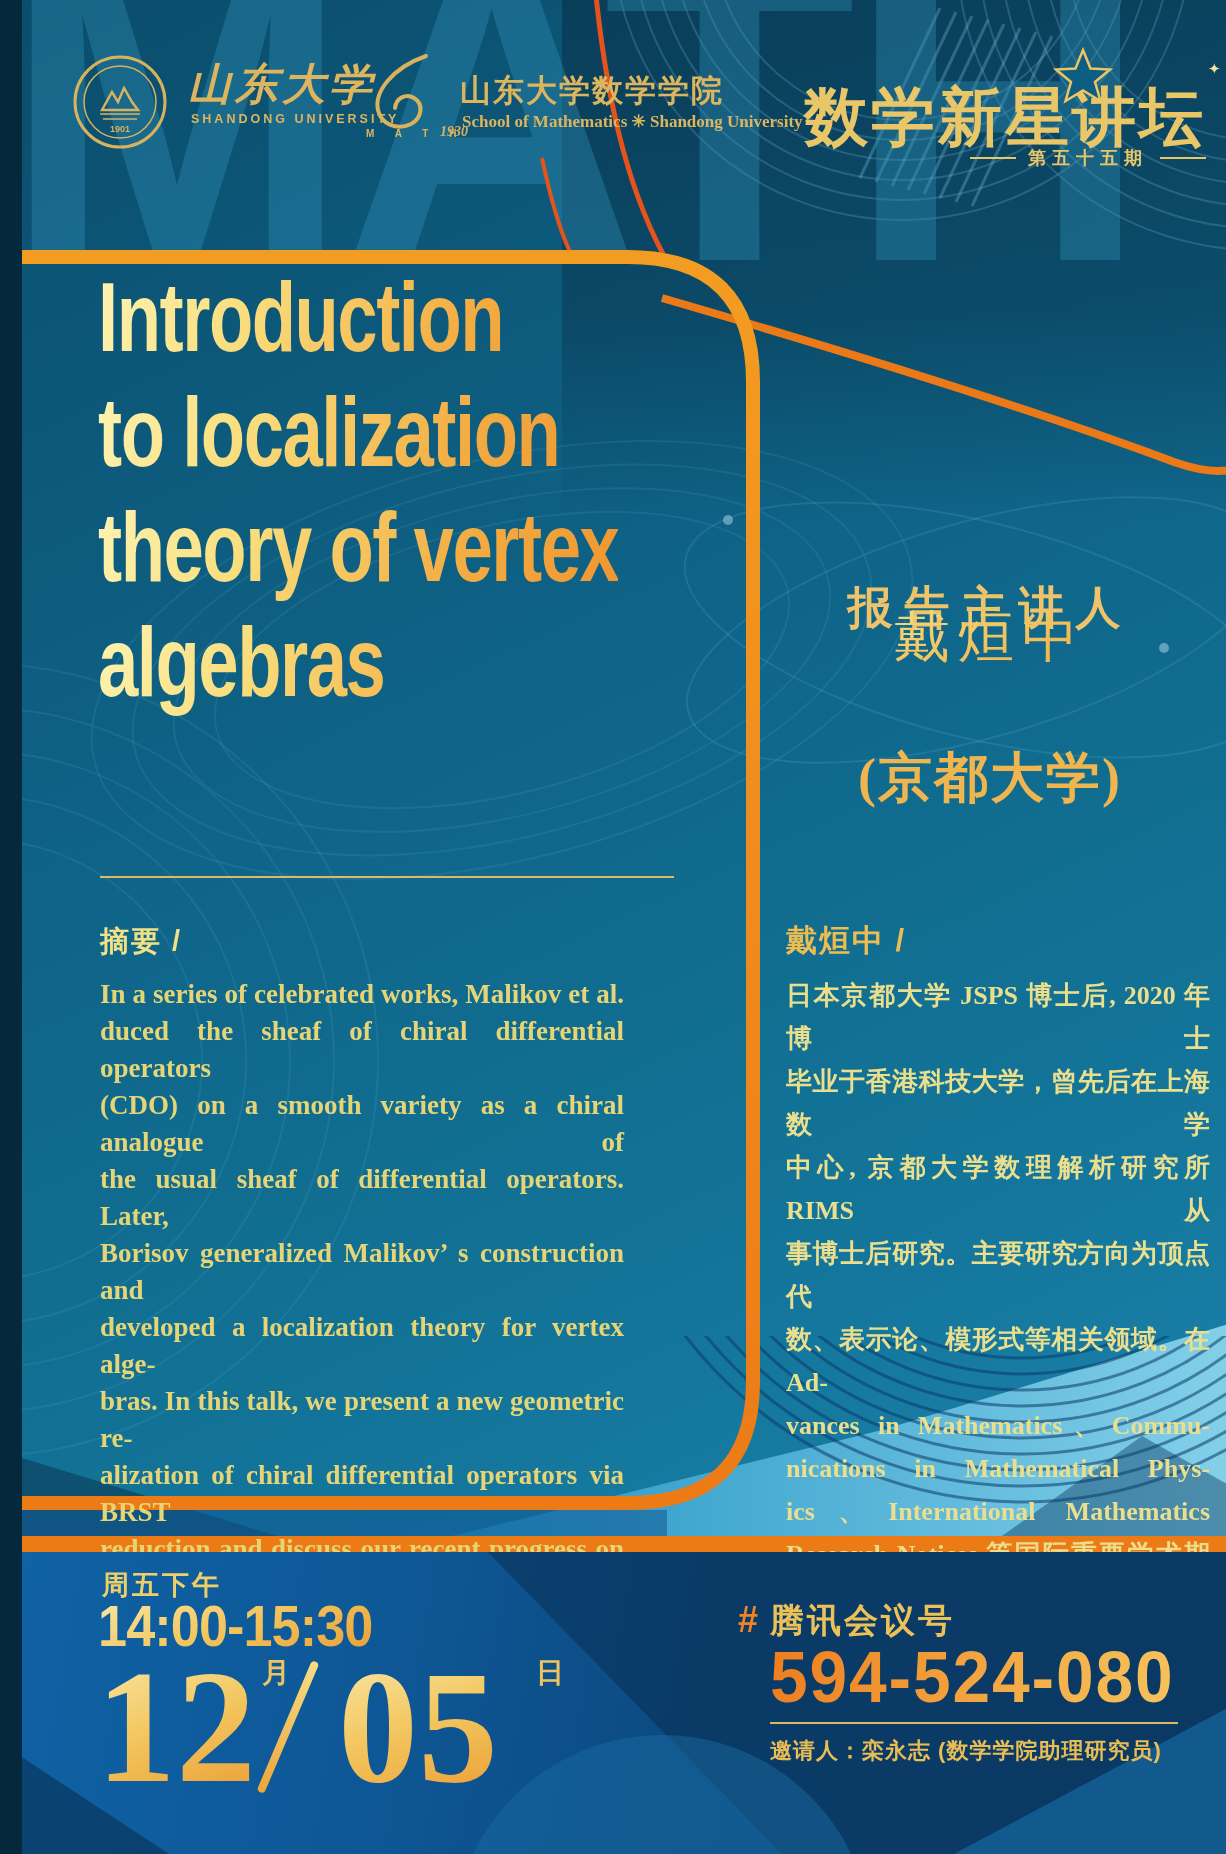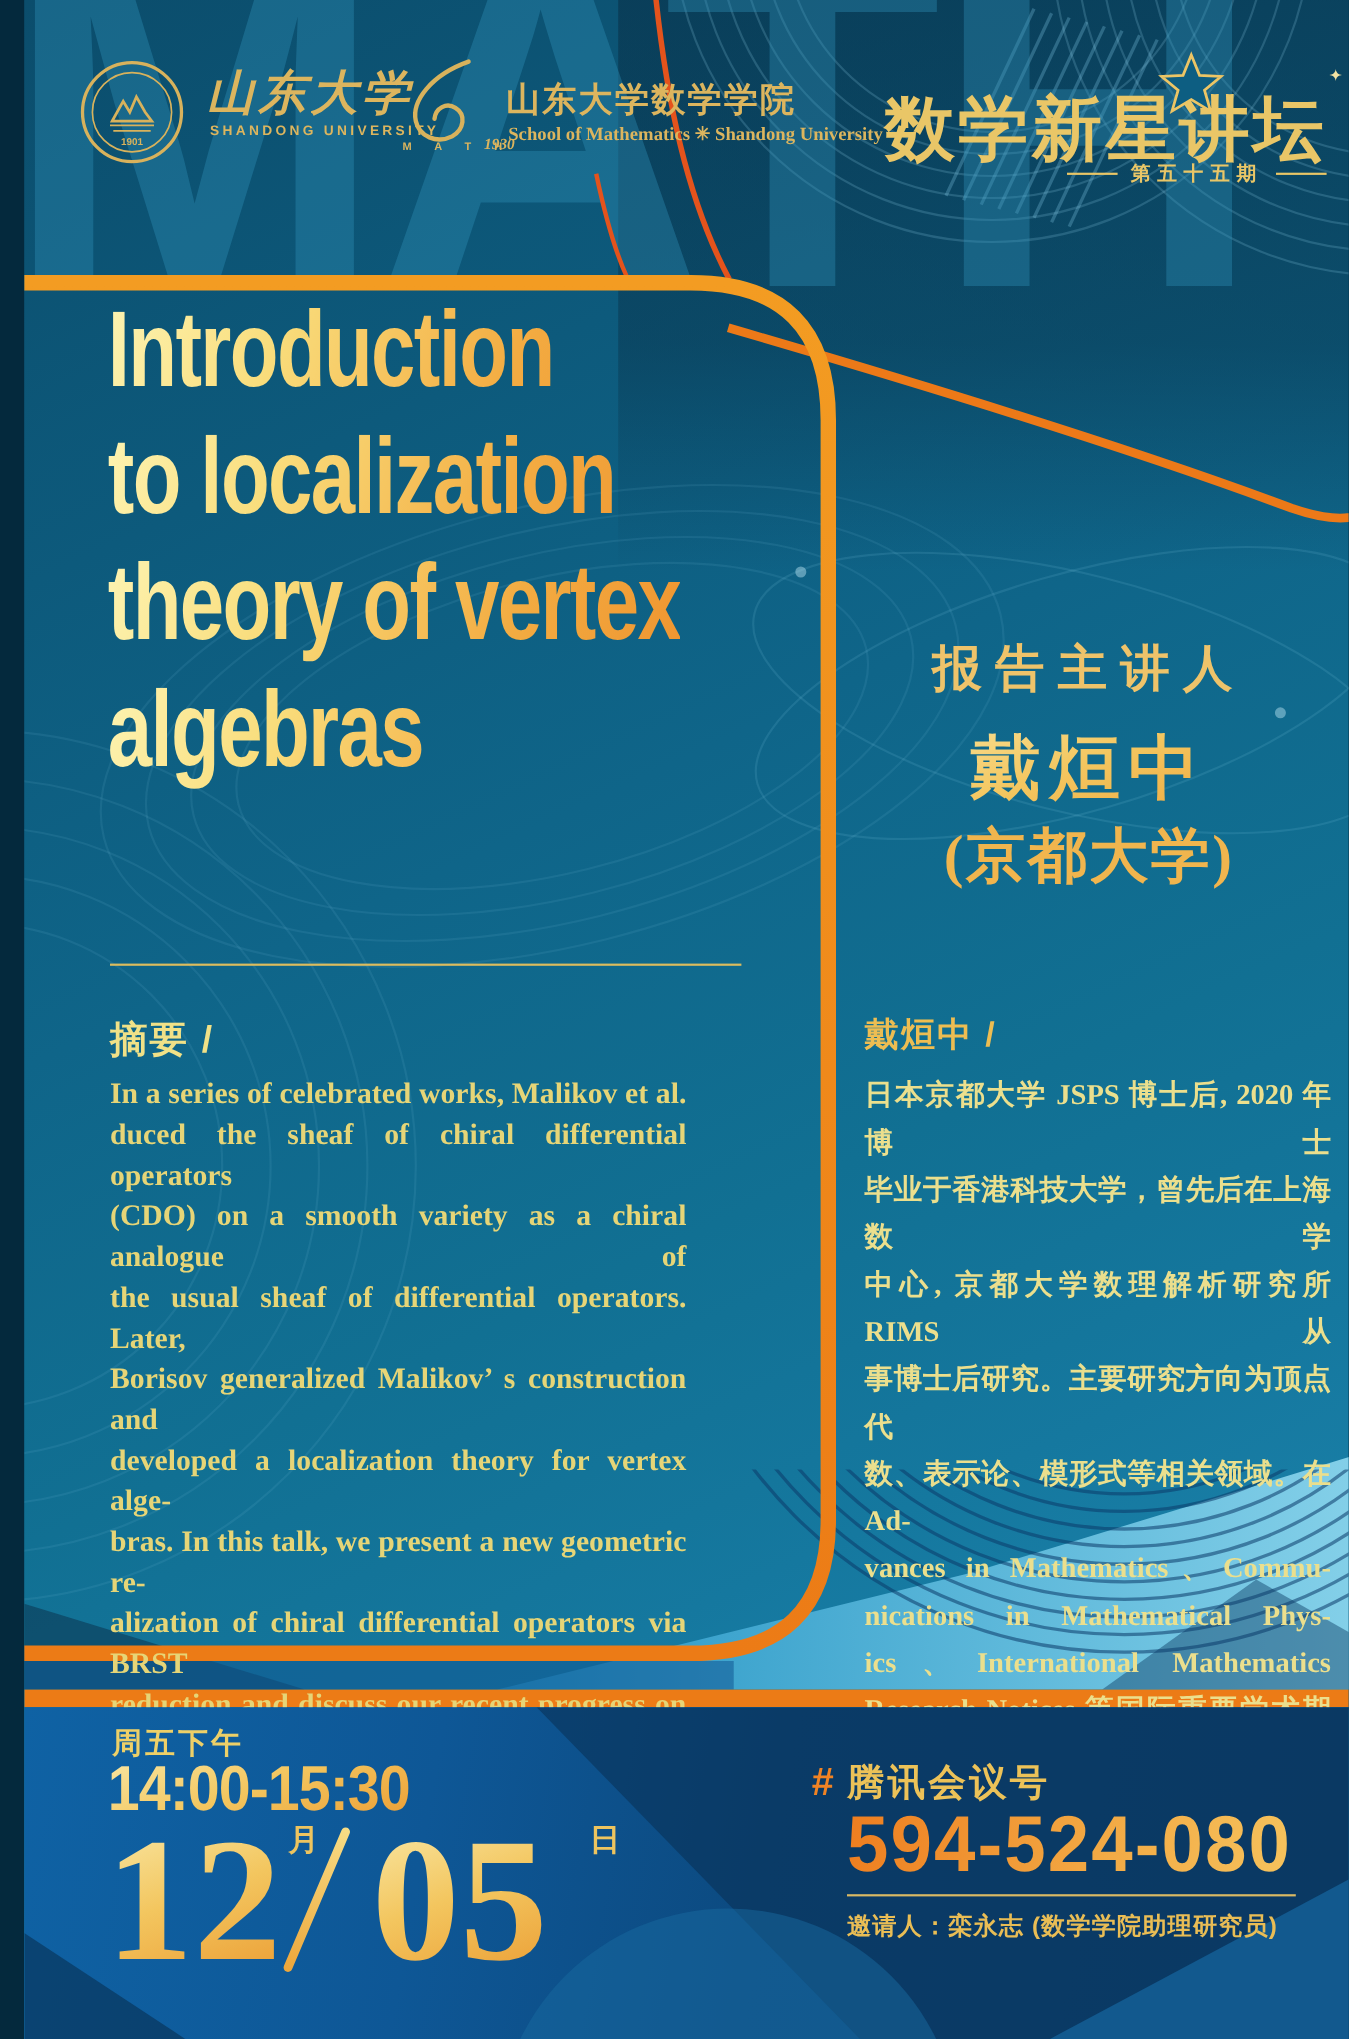--- a/index.html
+++ b/index.html
@@ -33,28 +33,28 @@
   .series-sparkle{left:1186px;top:60px;font-size:15px;color:#f4e3a2;}
   .series-issue-row{right:42px;top:146px;display:flex;align-items:center;gap:12px;}
   .series-dash{width:46px;height:2.5px;background:#e9c667;}
   .series-issue{font-size:18px;font-weight:700;color:#e9c667;letter-spacing:6px;}
   
   .hero{left:76px;top:260px;}
   .hero-line{font-size:98px;line-height:115px;font-weight:800;letter-spacing:-2px;
     transform:scaleX(.74);transform-origin:top left;white-space:nowrap;}
   .title-rule{left:78px;top:876px;width:574px;height:2px;background:#dcbc5e;}
   
-  .abstract-heading{left:78px;top:922px;font-size:34px;font-weight:800;color:#f0e187;letter-spacing:2px;}
+  .abstract-heading{left:78px;top:922px;font-size:29px;font-weight:800;color:#f0e187;letter-spacing:2px;}
   .abstract{left:78px;top:976px;width:524px;font-family:"Liberation Serif","DejaVu Serif",serif;
     font-weight:700;font-size:27px;line-height:37px;color:#e6d577;}
   .jline{text-align:justify;text-align-last:justify;}
   
   .spk{left:742px;width:452px;text-align:center;}
   .spk-label{top:578px;font-size:45px;font-weight:700;color:#eec36a;letter-spacing:12px;}
-  .spk-name{top:655px;font-size:64px;font-weight:700;letter-spacing:8px;
+  .spk-name{top:600px;font-size:56px;font-weight:400;letter-spacing:8px;
     font-family:"Liberation Serif","DejaVu Serif",serif;}
   .spk-aff{top:742px;font-size:54px;font-weight:700;color:#f0b54e;
     font-family:"Liberation Serif","DejaVu Serif",serif;letter-spacing:2px;}
   
   .bio-heading{left:764px;top:920px;font-size:31px;font-weight:800;color:#edbd52;letter-spacing:2px;}
   .bio{left:764px;top:974px;width:424px;font-family:"Liberation Serif","DejaVu Serif",serif;
     font-weight:700;font-size:26px;line-height:43px;color:#ebdf8d;}
   
   .band{left:0;top:1552px;width:1226px;height:302px;
     background:linear-gradient(100deg,#0f62a4 0%,#0e5796 30%,#0c4a80 55%,#0c4678 100%);}

